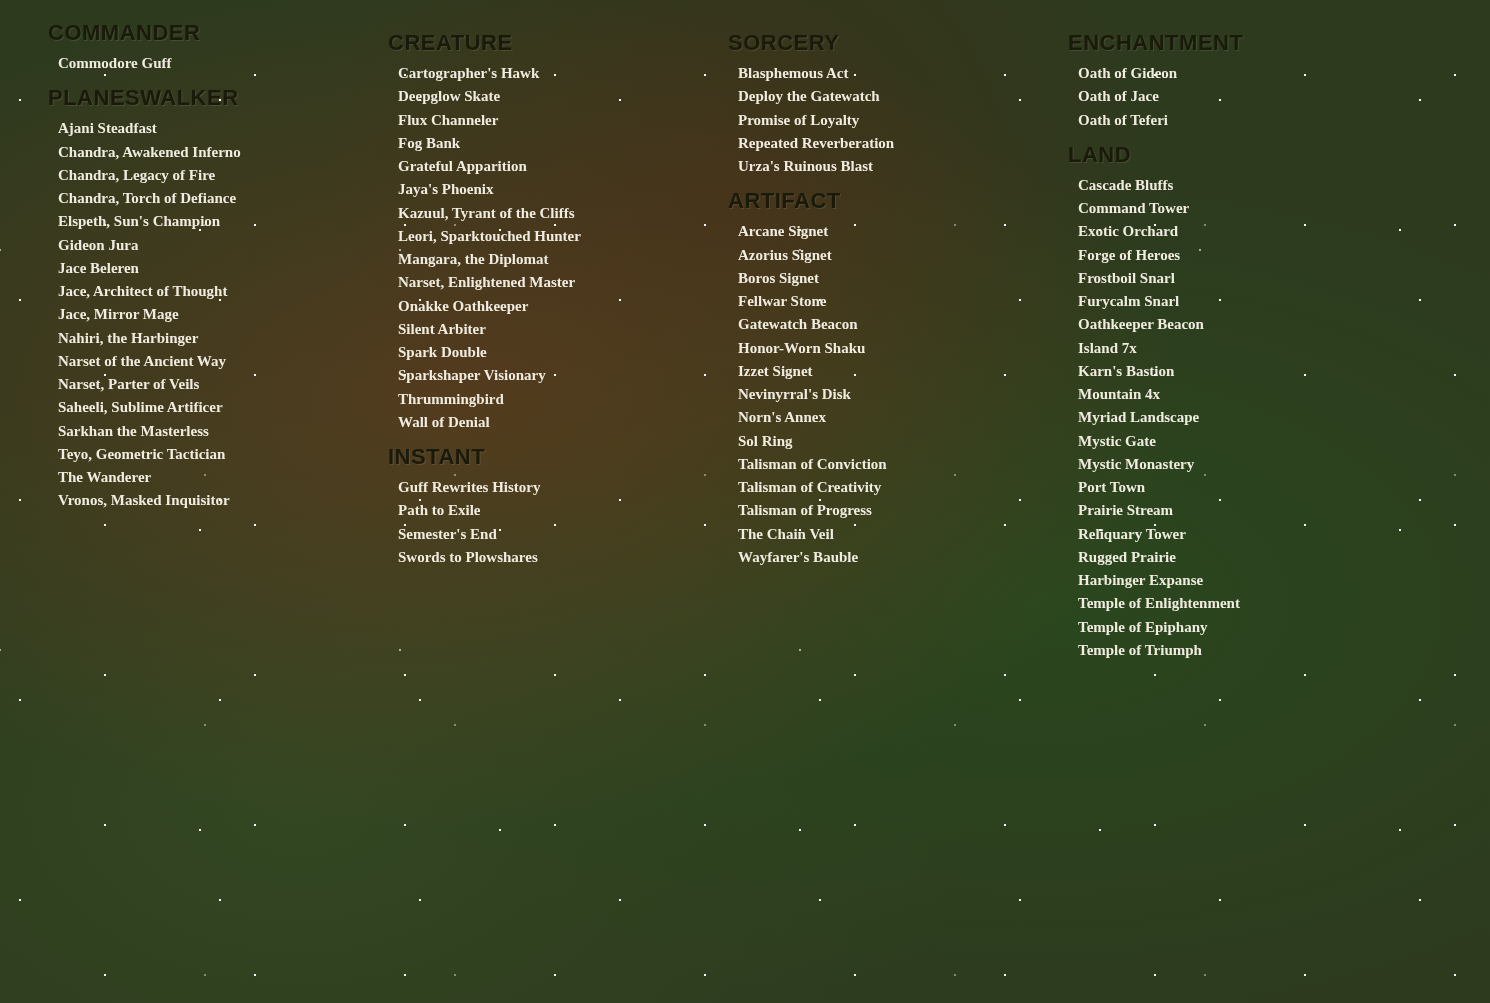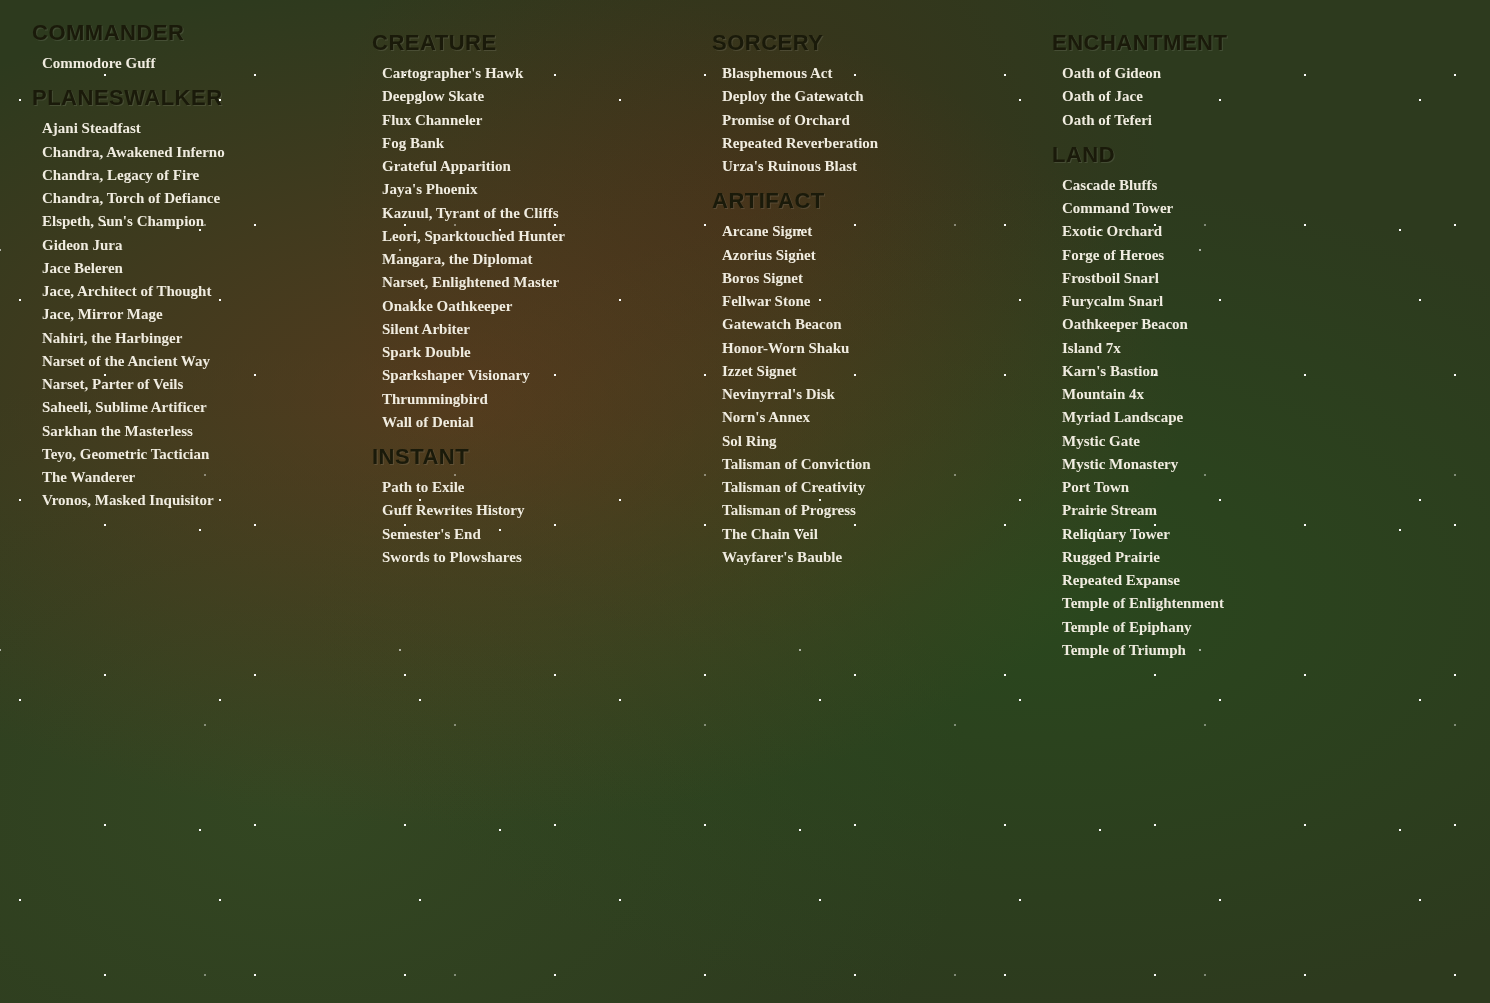--- a/index.html
+++ b/index.html
@@ -35,21 +35,21 @@
       pointer-events: none;
       z-index: 0;
     }
 
     .deck-list {
       position: relative;
       z-index: 1;
       display: grid;
       grid-template-columns: 340px 340px 340px 350px;
       gap: 0;
-      padding: 20px 22px;
+      padding: 20px 38px;
     }
 
     .column {
       padding: 0 10px;
     }
 
     .section-header {
       font-size: 22px;
       font-weight: 900;
       color: #1a1a0a;
@@ -113,30 +113,30 @@
       <div class="card-name">Leori, Sparktouched Hunter</div>
       <div class="card-name">Mangara, the Diplomat</div>
       <div class="card-name">Narset, Enlightened Master</div>
       <div class="card-name">Onakke Oathkeeper</div>
       <div class="card-name">Silent Arbiter</div>
       <div class="card-name">Spark Double</div>
       <div class="card-name">Sparkshaper Visionary</div>
       <div class="card-name">Thrummingbird</div>
       <div class="card-name">Wall of Denial</div>
       <div class="section-header">INSTANT</div>
+      <div class="card-name">Guff Rewrites History</div>
       <div class="card-name">Path to Exile</div>
-      <div class="card-name">Guff Rewrites History</div>
       <div class="card-name">Semester's End</div>
       <div class="card-name">Swords to Plowshares</div>
     </div>
     <div class="column">
       <div class="section-header">SORCERY</div>
       <div class="card-name">Blasphemous Act</div>
       <div class="card-name">Deploy the Gatewatch</div>
-      <div class="card-name">Promise of Orchard</div>
+      <div class="card-name">Promise of Loyalty</div>
       <div class="card-name">Repeated Reverberation</div>
       <div class="card-name">Urza's Ruinous Blast</div>
       <div class="section-header">ARTIFACT</div>
       <div class="card-name">Arcane Signet</div>
       <div class="card-name">Azorius Signet</div>
       <div class="card-name">Boros Signet</div>
       <div class="card-name">Fellwar Stone</div>
       <div class="card-name">Gatewatch Beacon</div>
       <div class="card-name">Honor-Worn Shaku</div>
       <div class="card-name">Izzet Signet</div>
@@ -165,18 +165,18 @@
       <div class="card-name">Island 7x</div>
       <div class="card-name">Karn's Bastion</div>
       <div class="card-name">Mountain 4x</div>
       <div class="card-name">Myriad Landscape</div>
       <div class="card-name">Mystic Gate</div>
       <div class="card-name">Mystic Monastery</div>
       <div class="card-name">Port Town</div>
       <div class="card-name">Prairie Stream</div>
       <div class="card-name">Reliquary Tower</div>
       <div class="card-name">Rugged Prairie</div>
-      <div class="card-name">Repeated Expanse</div>
+      <div class="card-name">Harbinger Expanse</div>
       <div class="card-name">Temple of Enlightenment</div>
       <div class="card-name">Temple of Epiphany</div>
       <div class="card-name">Temple of Triumph</div>
     </div>
   </div>
 
 </body></html>

